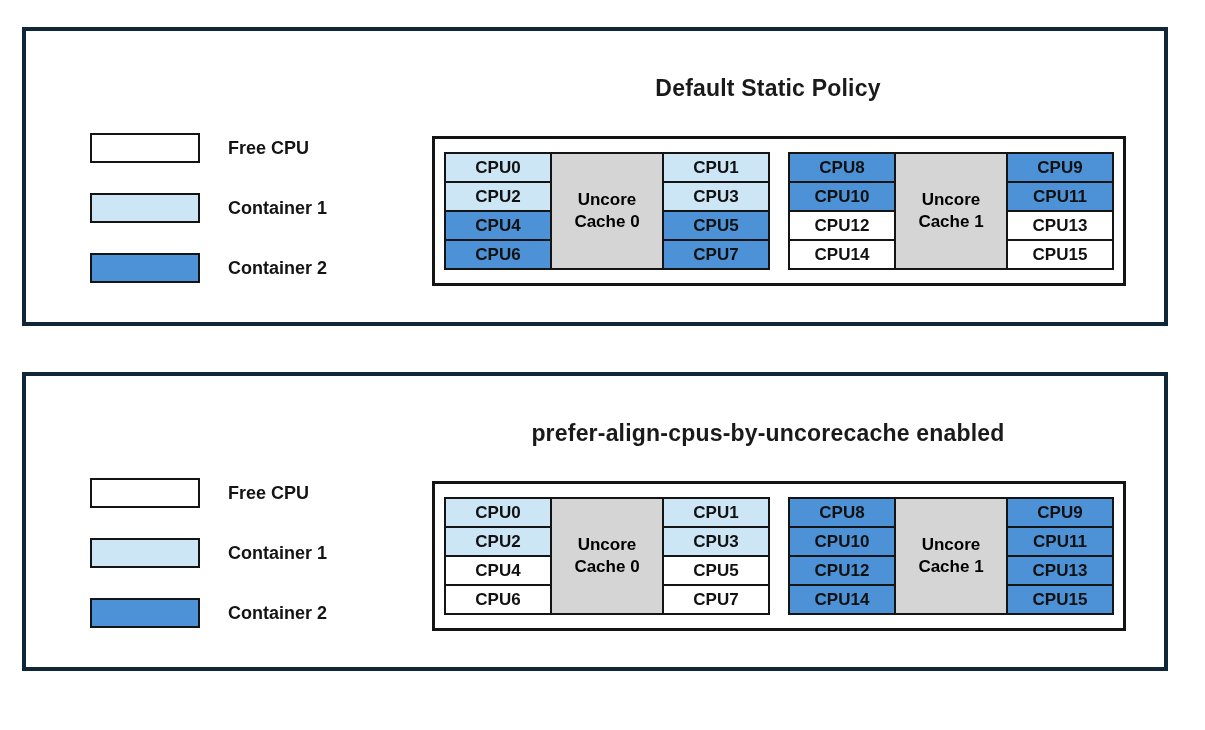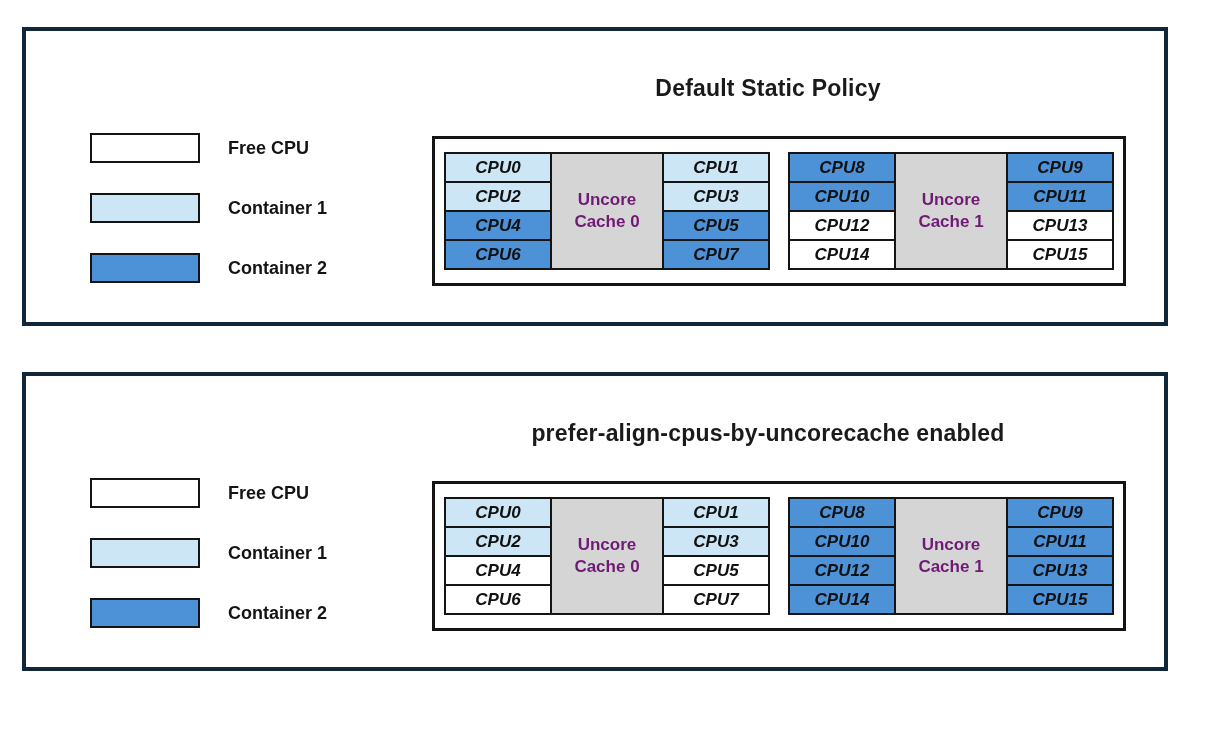--- a/index.html
+++ b/index.html
@@ -74,21 +74,20 @@
     justify-content: space-between;
     padding: 0 9px;
   }
   .uncore-group {
     display: flex;
     align-items: stretch;
   }
   .cpu-col {
     display: flex;
     flex-direction: column;
-    font-style: italic;
   }
   .cpu-cell {
     width: 108px;
     height: 31px;
     box-sizing: border-box;
     border: 2px solid #141414;
     display: flex;
     align-items: center;
     justify-content: center;
     font-size: 17px;
@@ -101,21 +100,21 @@
     box-sizing: border-box;
     border: 2px solid #141414;
     margin: 0 -2px;
     display: flex;
     align-items: center;
     justify-content: center;
     text-align: center;
     font-size: 17px;
     font-weight: bold;
     line-height: 1.3;
-    color: #701a75;
+    color: #000000;
   }
   .uncore-text { width: 72px; }
 </style>
 </head>
 <body>
 
 <div class="panel panel-top" style="border-color: rgb(15, 39, 56);">
   <div class="panel-title">Default Static Policy</div>
 
   <div class="legend">

